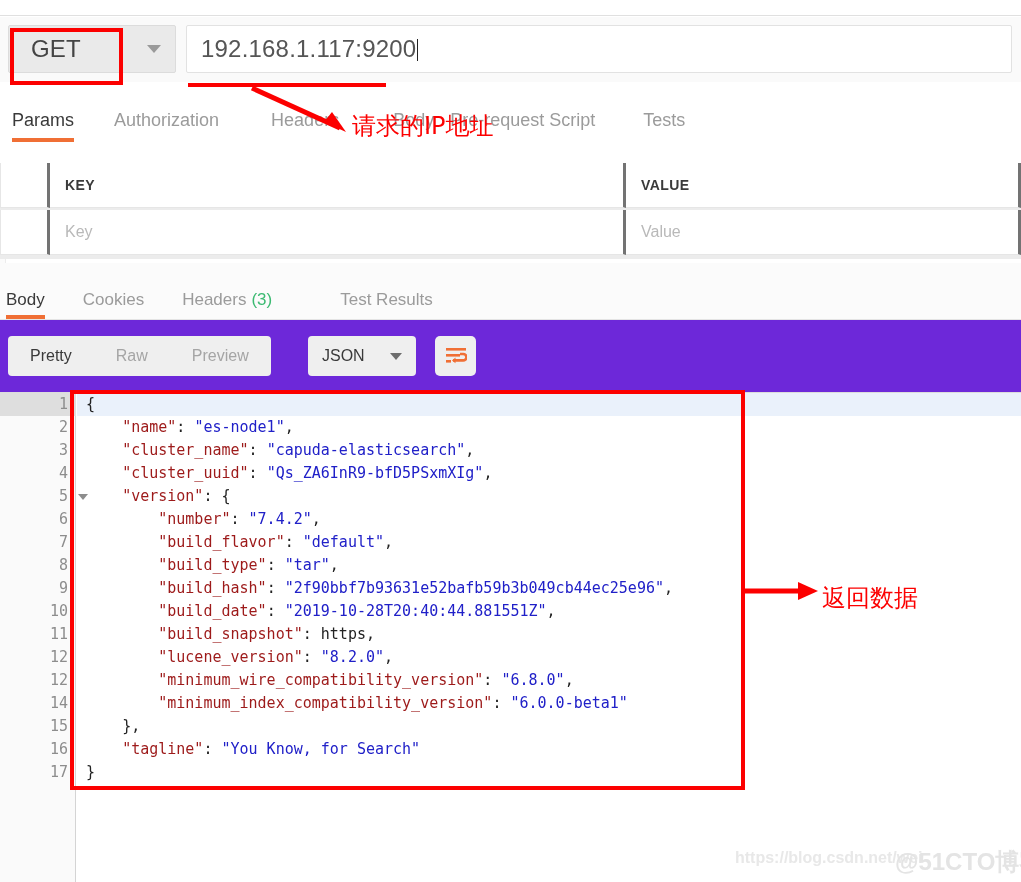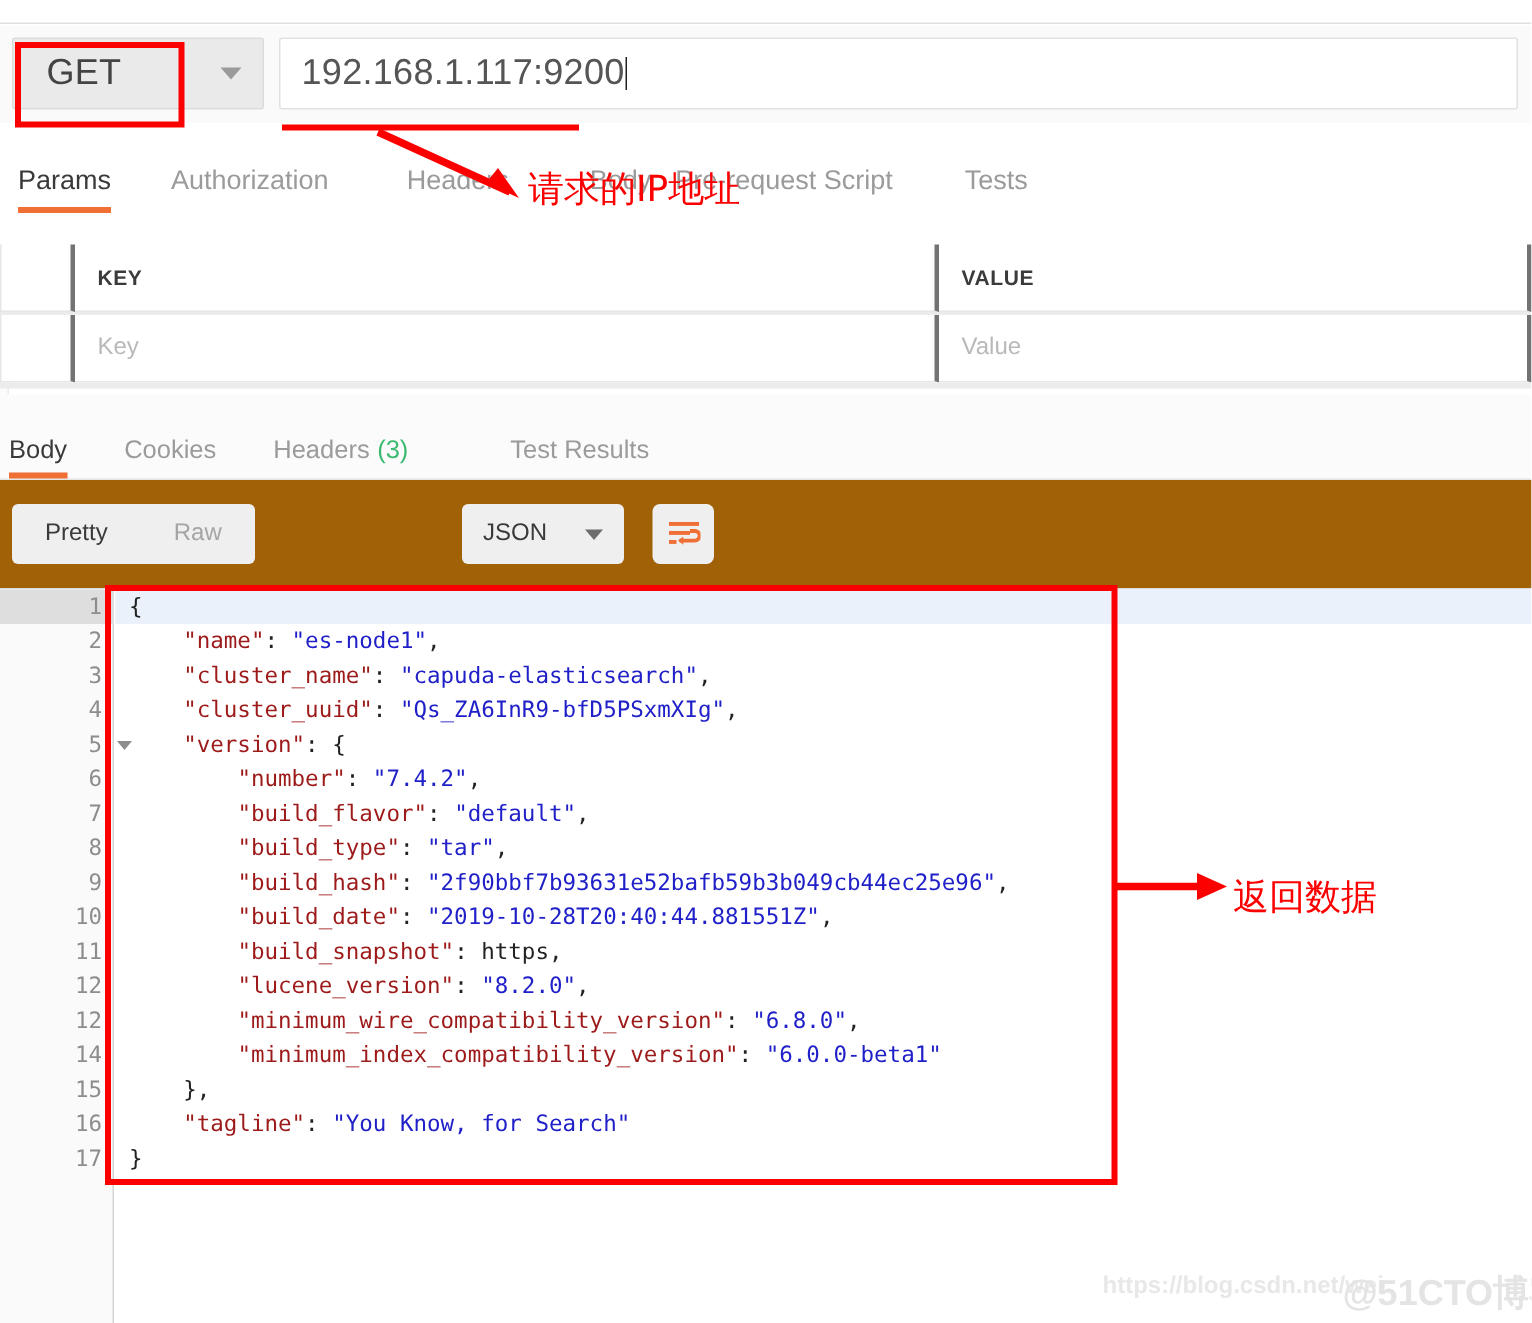--- a/index.html
+++ b/index.html
@@ -203,21 +203,21 @@
   #stab1 { margin-left: 38px; }
   #stab2 { margin-left: 38px; }
   #stab3 { margin-left: 68px; }
   .hdr-count { color: #3cba72; margin-left: 5px; }
 
   
   .fmt-bar {
     position: absolute;
     left: 0; top: 320px;
     width: 1021px; height: 72px;
-    background: #a16207;
+    background: #6d28d9;
   }
   .seg-group {
     position: absolute;
     left: 8px; top: 16px;
     height: 40px;
     background: #efefef;
     border-radius: 4px;
     display: flex;
     align-items: center;
   }
@@ -429,20 +429,21 @@
     <div class="stab" id="stab1"><span>Cookies</span></div>
     <div class="stab" id="stab2"><span>Headers</span><span class="hdr-count">(3)</span></div>
     <div class="stab" id="stab3"><span>Test Results</span></div>
   </div>
 </div>
 
 <div class="fmt-bar">
   <div class="seg-group">
     <div class="seg active">Pretty</div>
     <div class="seg">Raw</div>
+    <div class="seg">Preview</div>
   </div>
   <div class="fmt-select">
     <span class="lbl">JSON</span>
     <span class="sel-caret"></span>
   </div>
   <div class="wrap-btn">
     <svg width="22" height="18" viewBox="0 0 22 18">
       <rect x="1" y="1" width="20" height="2.6" fill="#f06f35"></rect>
       <rect x="1" y="7" width="14" height="2.6" fill="#f06f35"></rect>
       <path d="M15 7 h3.2 a3.2 3.2 0 0 1 0 6.4 H8" stroke="#f06f35" stroke-width="2.6" fill="none"></path>

